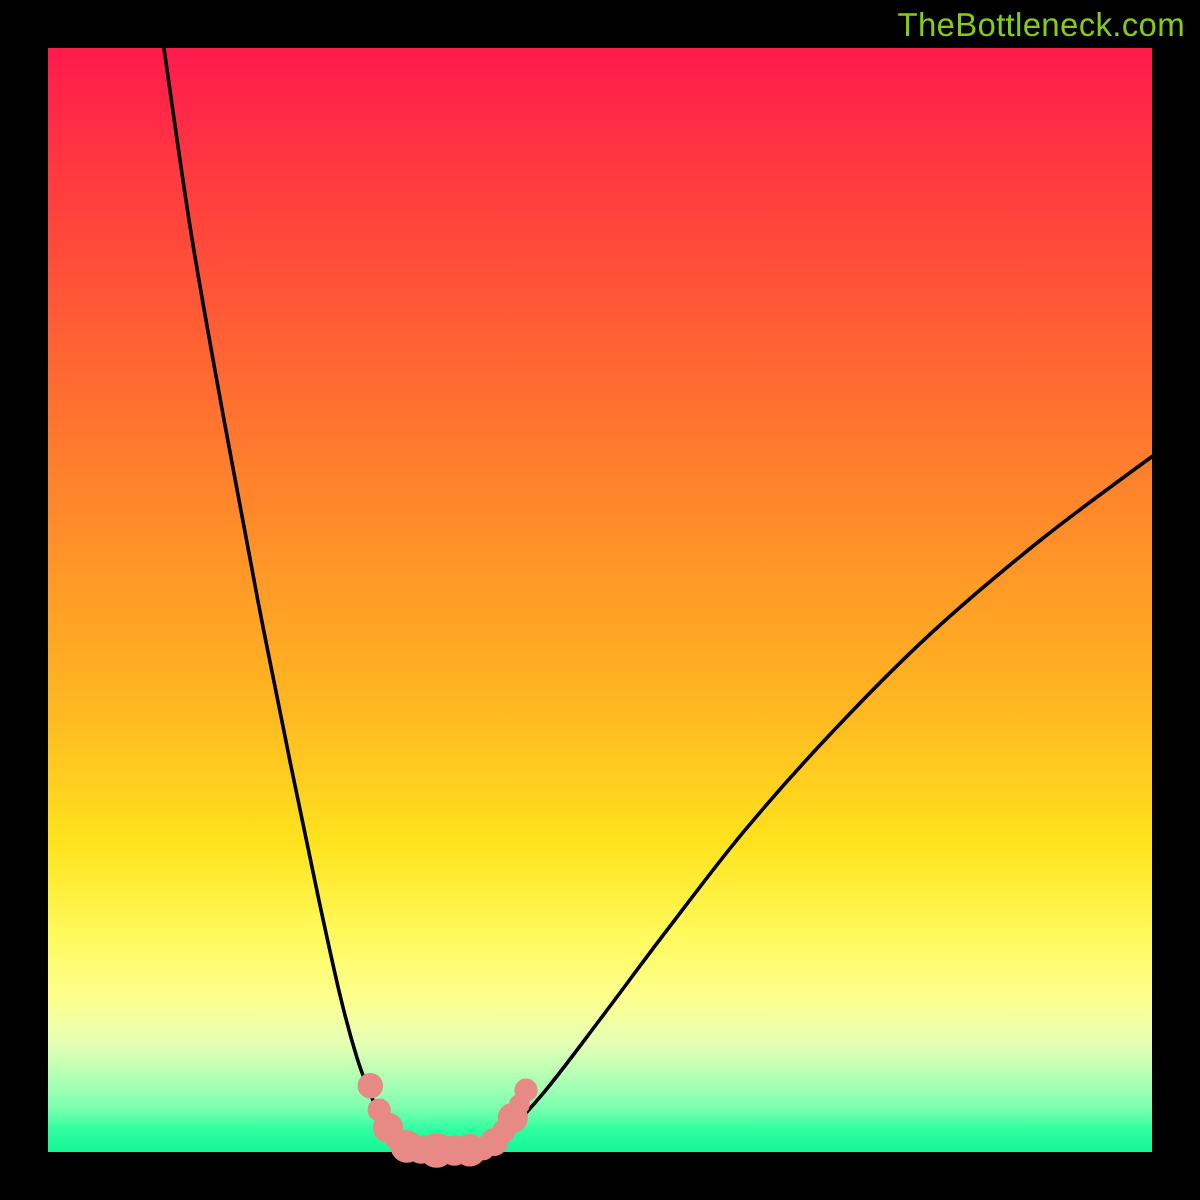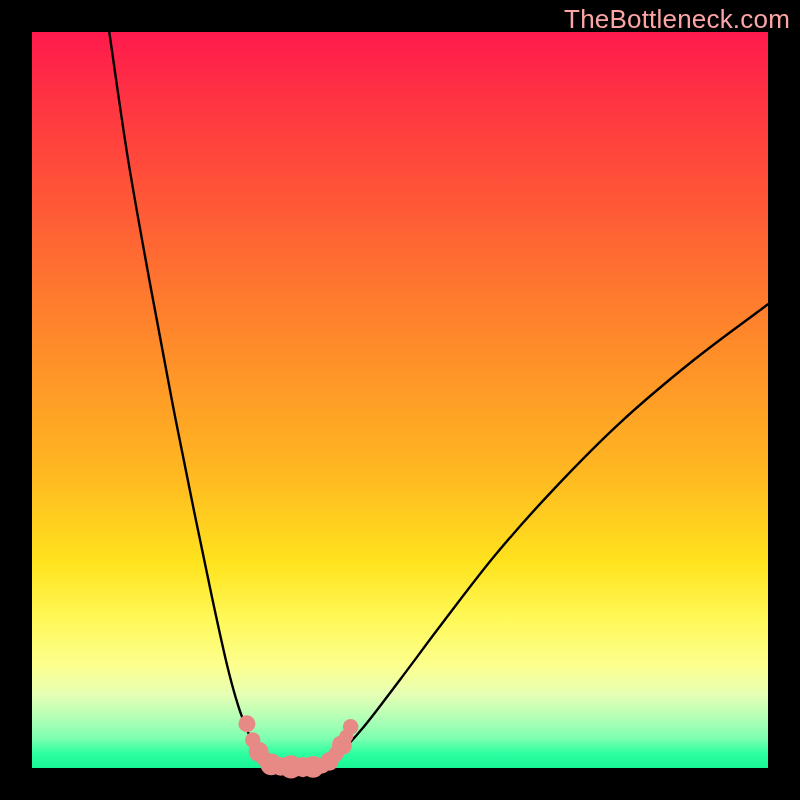--- a/index.html
+++ b/index.html
@@ -42,22 +42,22 @@
       #7dffb0 96%,
       #2dffa0 98%,
       #18f596 100%
     );
   }
 
   .watermark {
     position: absolute;
     top: 4px;
     right: 10px;
-    color: #fca5a5;
-    font-size: 26px;
+    color: #84cc16;
+    font-size: 22px;
     letter-spacing: 0.2px;
     z-index: 10;
   }
 
   svg.curve-layer {
     position: absolute;
     left: 0;
     top: 0;
     width: 736px;
     height: 736px;

